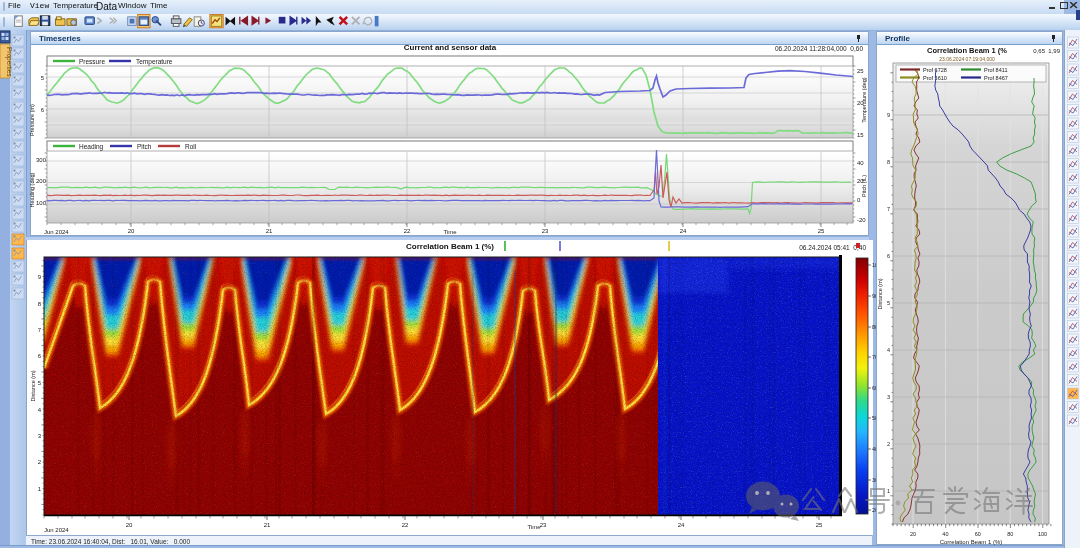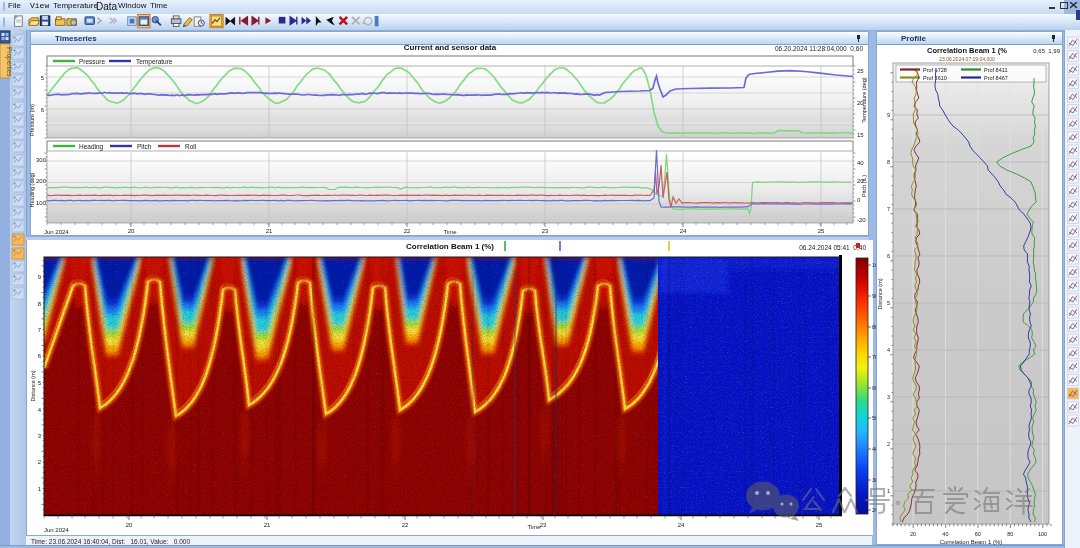--- a/index.html
+++ b/index.html
@@ -1,17 +1,17 @@
 <!DOCTYPE html>
 <html><head><meta charset="utf-8">
 <style>
 html,body{margin:0;padding:0;}
 body{width:1080px;height:548px;overflow:hidden;font-family:"Liberation Sans",sans-serif;position:relative;background:#9db9e6;}
 .abs{position:absolute;}
-.titlebar{position:absolute;left:0;top:0;right:0;height:13px;background:linear-gradient(180deg,#fdfeff,#dceafa 45%,#bed6f2);border-bottom:1px solid #7aa0cc;font-size:8px;font-weight:bold;color:#15335e;line-height:13px;padding-left:24px;box-sizing:border-box;}
+.titlebar{position:absolute;left:0;top:0;right:0;height:13px;background:linear-gradient(180deg,#fdfeff,#dceafa 45%,#bed6f2);border-bottom:1px solid #7aa0cc;font-size:8px;font-weight:bold;color:#15335e;line-height:13px;padding-left:8px;box-sizing:border-box;}
 .panel{position:absolute;background:#fff;border:1px solid #8aa5c8;box-sizing:border-box;}
 svg{display:block;}
 </style></head><body>
 <div class="abs" style="left:0;top:0;width:1064px;height:14px;background:linear-gradient(180deg,#e7f0fb,#c7dbf4);border-bottom:1px solid #aec6e8;">
 <div class="abs" style="left:3px;top:2px;width:2px;height:9px;background:#9fb8da;border-radius:1px;"></div>
 <div class="abs" style="left:8px;top:1px;font-size:8px;color:#101010;letter-spacing:0;">File</div>
 <div class="abs" style="left:30px;top:1px;font-size:8px;color:#101010;font-family:Liberation Mono, monospace;">View</div>
 <div class="abs" style="left:53px;top:1px;font-size:8px;color:#101010;">Temperature</div>
 <div class="abs" style="left:96px;top:1px;font-size:10px;color:#101010;">Data</div>
 <div class="abs" style="left:118px;top:1px;font-size:8px;color:#101010;">Window</div>

